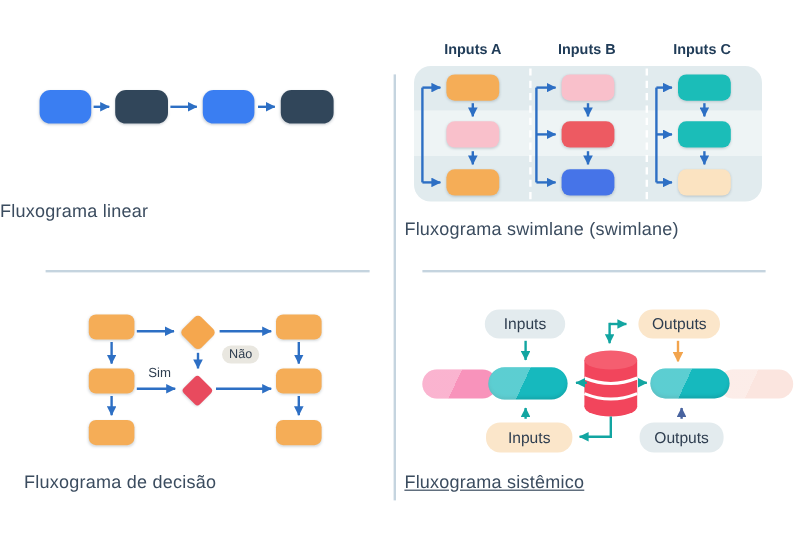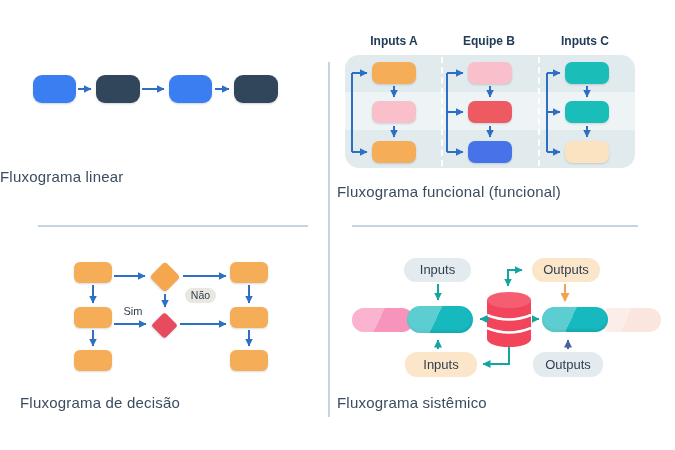--- a/index.html
+++ b/index.html
@@ -180,36 +180,36 @@
   <section>
     <div class="lin-box c-blue" style="left:33px;width:43px;"></div>
     <div class="lin-box c-dark" style="left:96px;width:44px;"></div>
     <div class="lin-box c-blue" style="left:169px;width:43px;"></div>
     <div class="lin-box c-dark" style="left:234px;width:44px;"></div>
     <div class="sec-title" style="left:0;top:168px;width:320px;">Fluxograma linear</div>
   </section>
 
   <section>
     <div class="lane-header" style="left:354px;">Inputs A</div>
-    <div class="lane-header" style="left:449px;">Equipe B</div>
+    <div class="lane-header" style="left:449px;">Inputs B</div>
     <div class="lane-header" style="left:545px;">Inputs C</div>
 
     <div class="sl-box c-orange" style="left:372px;top:62px;"></div>
     <div class="sl-box c-pink" style="left:372px;top:101px;"></div>
     <div class="sl-box c-orange" style="left:372px;top:141px;"></div>
 
     <div class="sl-box c-pink" style="left:468px;top:62px;"></div>
     <div class="sl-box c-red" style="left:468px;top:101px;"></div>
     <div class="sl-box c-royal" style="left:468px;top:141px;"></div>
 
     <div class="sl-box c-teal" style="left:565px;top:62px;"></div>
     <div class="sl-box c-teal" style="left:565px;top:101px;"></div>
     <div class="sl-box c-peach" style="left:565px;top:141px;"></div>
 
-    <div class="sec-title" style="left:337px;top:183px;width:305px;">Fluxograma funcional (funcional)</div>
+    <div class="sec-title" style="left:337px;top:183px;width:305px;">Fluxograma swimlane (swimlane)</div>
   </section>
 
   <section>
     <div class="dc-box" style="left:74px;top:262px;"></div>
     <div class="dc-box" style="left:74px;top:307px;"></div>
     <div class="dc-box" style="left:74px;top:350px;"></div>
     <div class="dc-box" style="left:230px;top:262px;"></div>
     <div class="dc-box" style="left:230px;top:307px;"></div>
     <div class="dc-box" style="left:230px;top:350px;"></div>
 
@@ -226,16 +226,16 @@
     <div class="io-pill p-gray" style="left:404px;top:258px;width:67px;height:24px;line-height:24px;">Inputs</div>
     <div class="io-pill p-peach" style="left:532px;top:258px;width:68px;height:24px;line-height:24px;">Outputs</div>
     <div class="io-pill p-peach" style="left:405px;top:352px;width:72px;height:25px;line-height:25px;">Inputs</div>
     <div class="io-pill p-gray" style="left:533px;top:352px;width:70px;height:25px;line-height:25px;">Outputs</div>
 
     <div id="pipe-pink" class="pipe"></div>
     <div id="pipe-teal-l" class="pipe"></div>
     <div id="pipe-lpink" class="pipe"></div>
     <div id="pipe-teal-r" class="pipe"></div>
 
-    <div class="sec-title" style="left:337px;top:394px;width:330px;">Fluxograma sistêmico</div>
+    <div class="sec-title" style="left:337px;top:394px;width:330px;text-decoration:underline;">Fluxograma sistêmico</div>
   </section>
 
 </div>
 
 </body></html>

